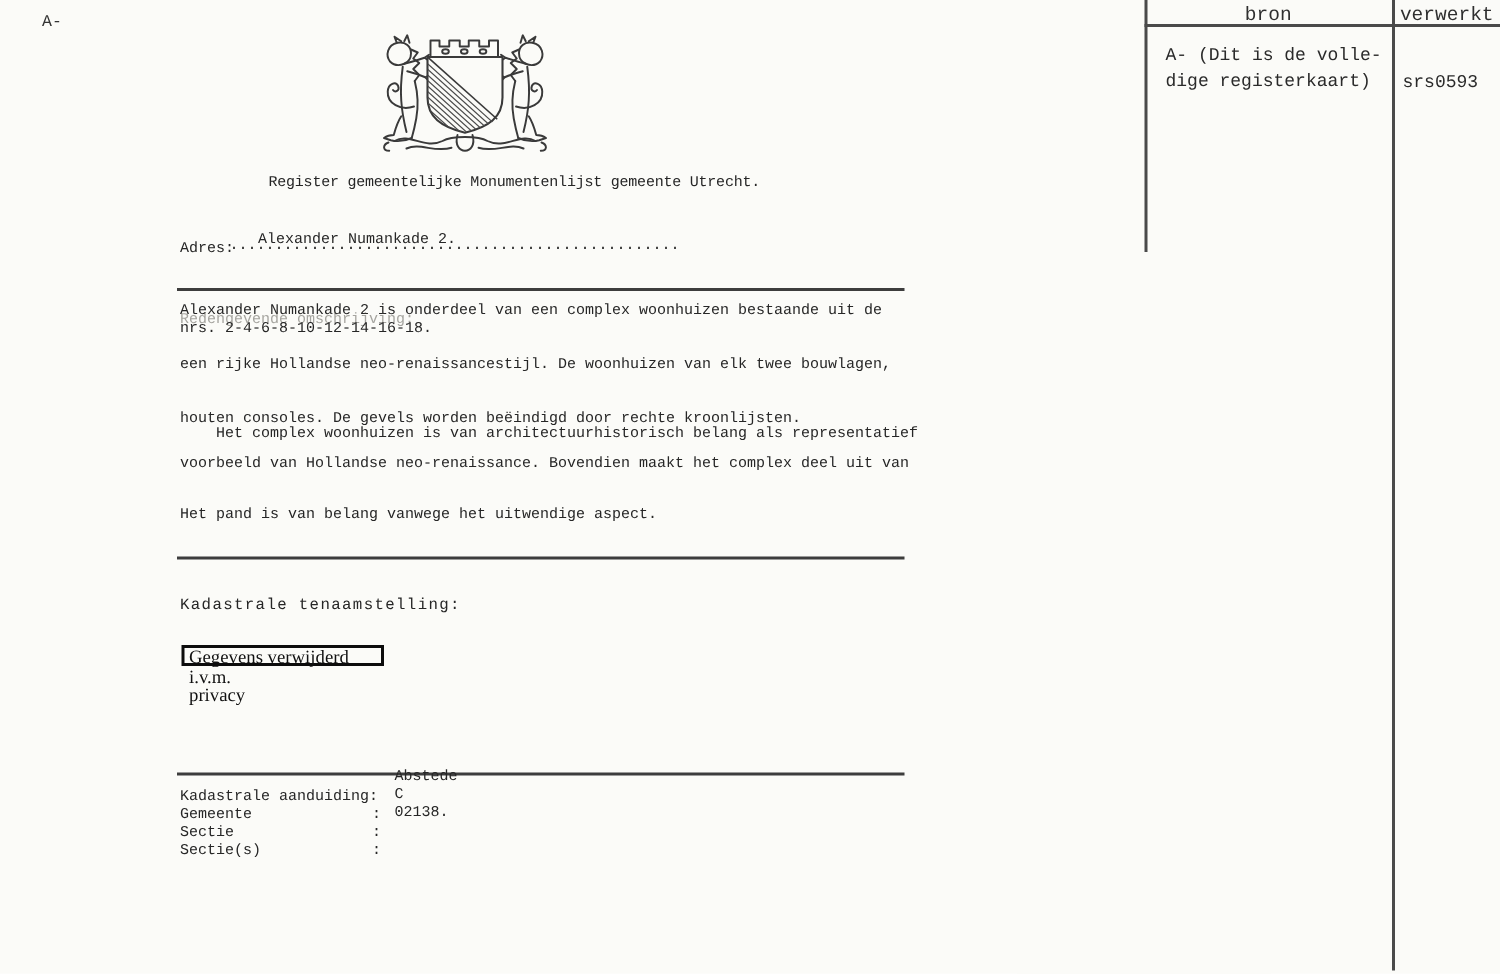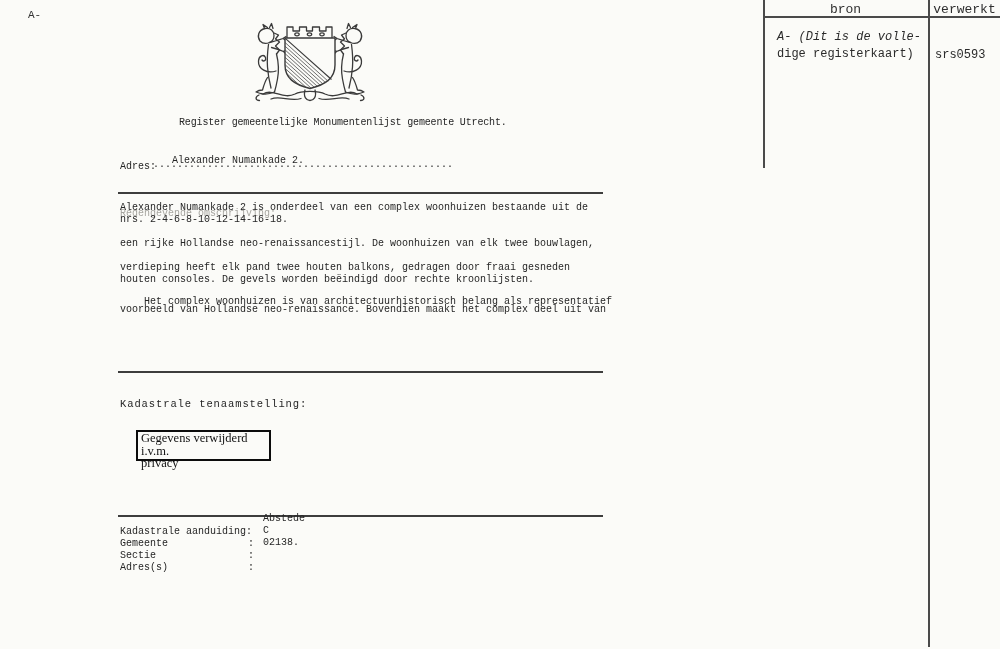--- a/index.html
+++ b/index.html
@@ -10,21 +10,21 @@
   .tw-big{position:absolute;font-family:"Liberation Mono",monospace;font-size:12px;line-height:17px;
       color:#2a2a2a;white-space:pre;}
   .tw-corner{position:absolute;font-family:"Liberation Mono",monospace;font-size:11px;color:#333;}
   .heading{letter-spacing:-0.15px;text-align:center;}
   .kad-heading{font-size:10.5px;letter-spacing:0.9px;}
   .faint{color:rgba(95,92,85,0.55);}
   .rule{position:absolute;left:118px;width:485px;height:1.6px;background:#3d3d3d;}
   .sb-line{position:absolute;background:#4a4a4a;}
   .sb-head{position:absolute;font-family:Liberation Mono, monospace;font-size:13px;
       color:#2f2f2f;text-align:center;}
-  .privacy-box{position:absolute;left:136px;top:430px;width:135px;height:31px;box-sizing:border-box;
+  .privacy-box{position:absolute;left:121px;top:430px;width:135px;height:14px;box-sizing:border-box;
       border:2.5px solid #0c0c0c;padding:0 3px;background:#fbfbf8;}
   .privacy-box div{font-family:"Liberation Serif",serif;font-size:12.5px;line-height:12.5px;color:#111;}
   svg .ln{stroke:#3a3a3a;stroke-width:1.3;fill:none;stroke-linecap:round;stroke-linejoin:round;}
   svg .hatch{stroke:#4a4a4a;stroke-width:0.8;}
 </style>
 </head>
 <body>
 
 <div class="page">
 
@@ -91,26 +91,26 @@
   <div class="tw" style="left:120px;top:161px;">Adres:</div>
   <div class="tw" style="left:172px;top:155px;">Alexander Numankade 2.</div>
   <div class="tw" style="left:153px;top:159px;">..................................................</div>
 
   <div class="rule" style="top:192px;"></div>
 
   <div class="tw" style="left:120px;top:202px;">Alexander Numankade 2 is onderdeel van een complex woonhuizen bestaande uit de</div>
   <div class="tw faint" style="left:120px;top:208px;">Redengevende omschrijving:</div>
   <div class="tw" style="left:120px;top:214px;">nrs. 2-4-6-8-10-12-14-16-18.</div>
   <div class="tw" style="left:120px;top:238px;">een rijke Hollandse neo-renaissancestijl. De woonhuizen van elk twee bouwlagen,</div>
-  <div class="tw" style="left:120px;top:262px;">verdieping heeft elk pand twee houten balkons, gedragen door fraai gesneden</div>
   <div class="tw" style="left:120px;top:274px;">houten consoles. De gevels worden beëindigd door rechte kroonlijsten.</div>
 
-  <div class="tw" style="left:120px;top:296px;padding-left:24px;">Het complex woonhuizen is van architectuurhistorisch belang als representatief</div>
+  <div class="tw" style="left:120px;top:284px;padding-left:24px;">Het complex woonhuizen is van architectuurhistorisch belang als representatief</div>
   <div class="tw" style="left:120px;top:304px;">voorbeeld van Hollandse neo-renaissance. Bovendien maakt het complex deel uit van</div>
 
+  <div class="tw" style="left:120px;top:338px;">Het pand is van belang vanwege het uitwendige aspect.</div>
 
   <div class="rule" style="top:371px;"></div>
 
   <div class="tw kad-heading" style="left:120px;top:398px;">Kadastrale tenaamstelling:</div>
 
   <div class="privacy-box">
     <div>Gegevens verwijderd i.v.m.</div>
     <div>privacy</div>
   </div>
 
@@ -120,27 +120,27 @@
   <div class="tw" style="left:120px;top:526px;text-align:center;">Kadastrale aanduiding:</div>
   <div class="tw" style="left:263px;top:525px;">C</div>
 
   <div class="tw" style="left:120px;top:538px;">Gemeente</div>
   <div class="tw" style="left:248px;top:538px;">:</div>
   <div class="tw" style="left:263px;top:537px;">02138.</div>
 
   <div class="tw" style="left:120px;top:550px;">Sectie</div>
   <div class="tw" style="left:248px;top:550px;">:</div>
 
-  <div class="tw" style="left:120px;top:562px;">Adres(s)</div>
+  <div class="tw" style="left:120px;top:562px;">Sectie(s)</div>
   <div class="tw" style="left:248px;top:562px;">:</div>
 
   <div class="sb-line" style="left:763px;top:0;width:1.6px;height:168px;"></div>
   <div class="sb-line" style="left:928px;top:0;width:1.6px;height:647px;"></div>
   <div class="sb-line" style="left:763px;top:16px;width:237px;height:1.8px;"></div>
 
   <div class="sb-head" style="left:763px;top:2px;width:165px;">bron</div>
   <div class="sb-head" style="left:929px;top:2px;width:71px;">verwerkt</div>
 
-  <div class="tw-big" style="left:777px;top:29px;font-style:italic;">A- (Dit is de volle-</div>
+  <div class="tw-big" style="left:777px;top:29px;">A- (Dit is de volle-</div>
   <div class="tw-big" style="left:777px;top:46px;">dige registerkaart)</div>
   <div class="tw-big" style="left:935px;top:47px;">srs0593</div>
 
 </div>
 
 </body></html>

